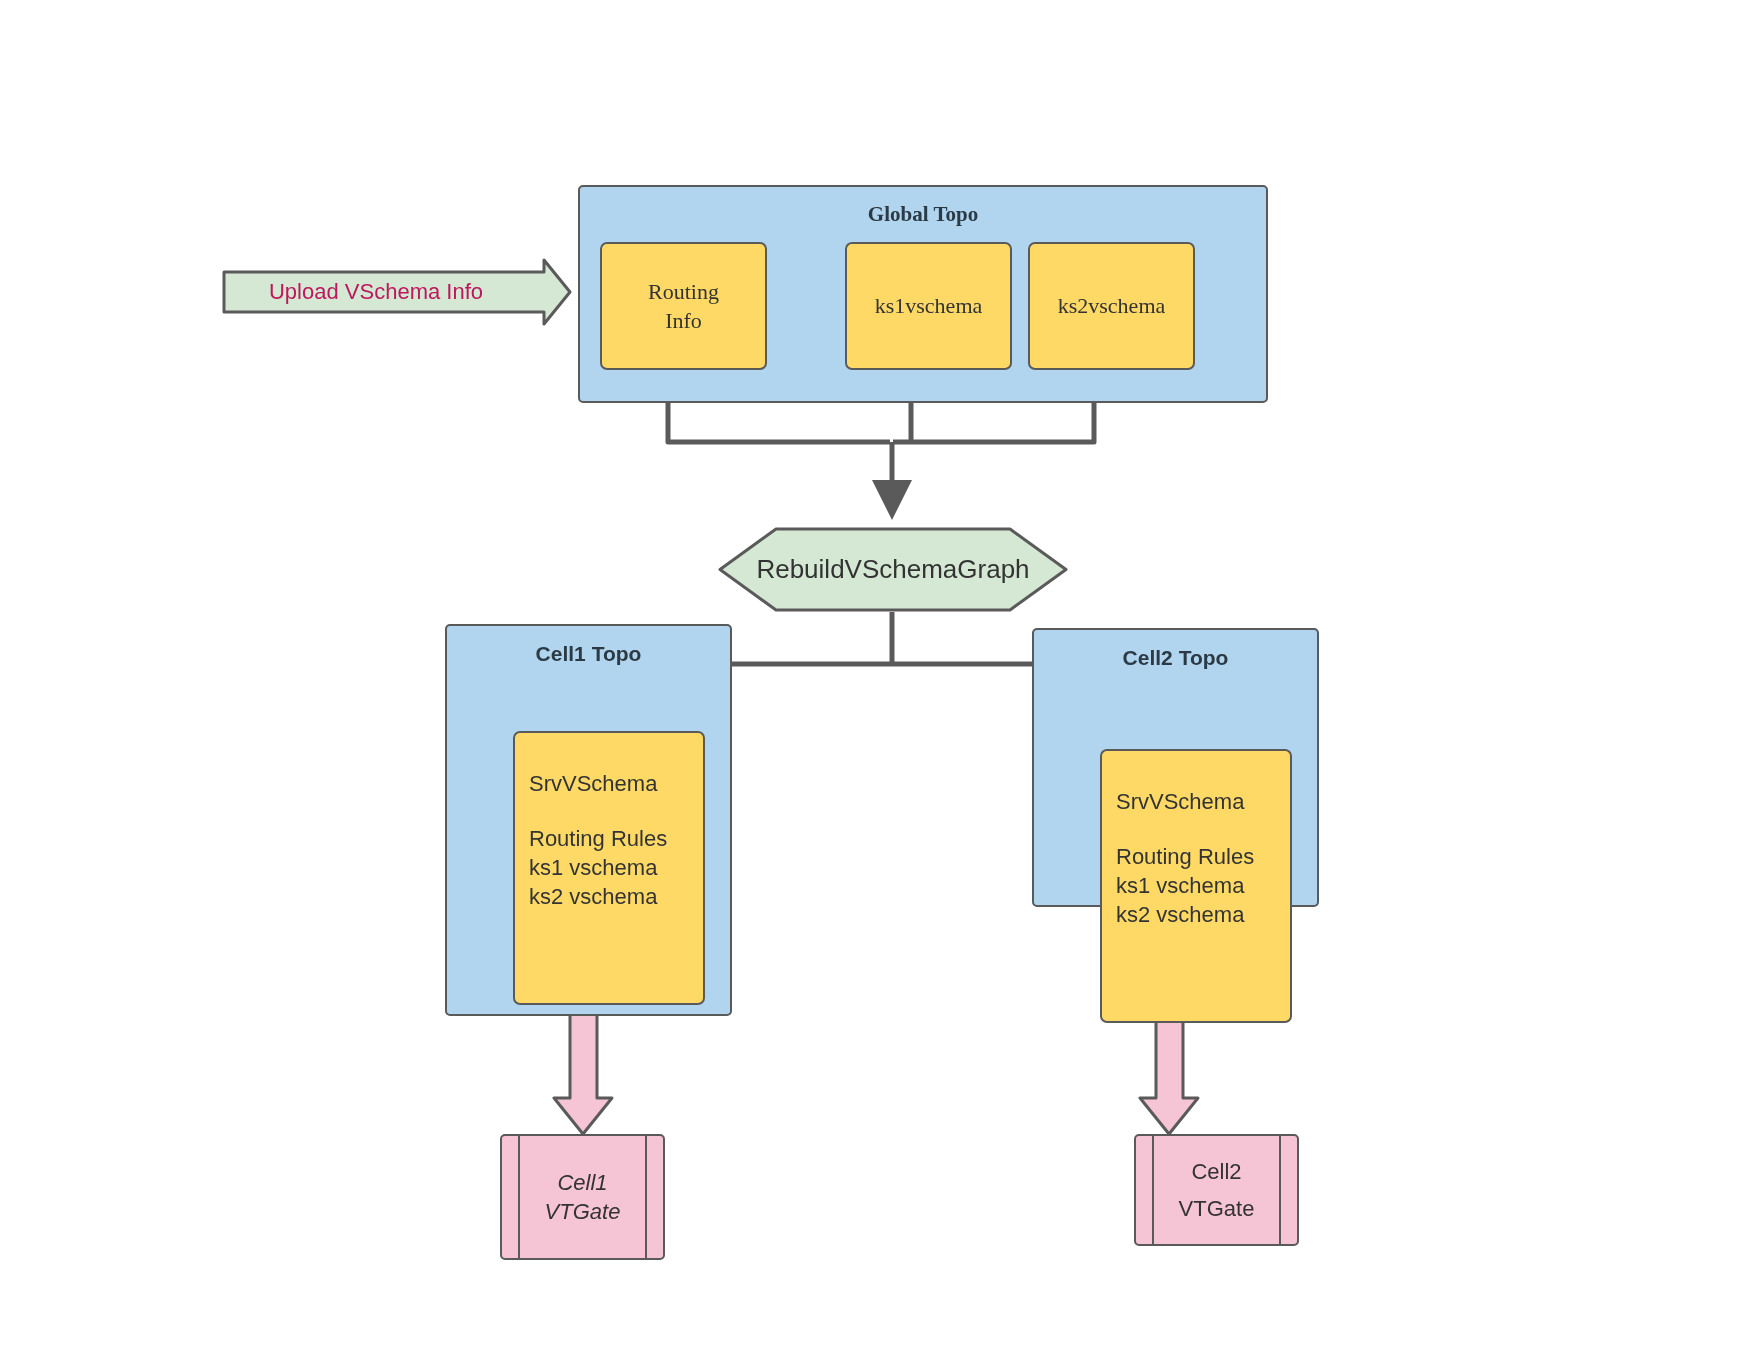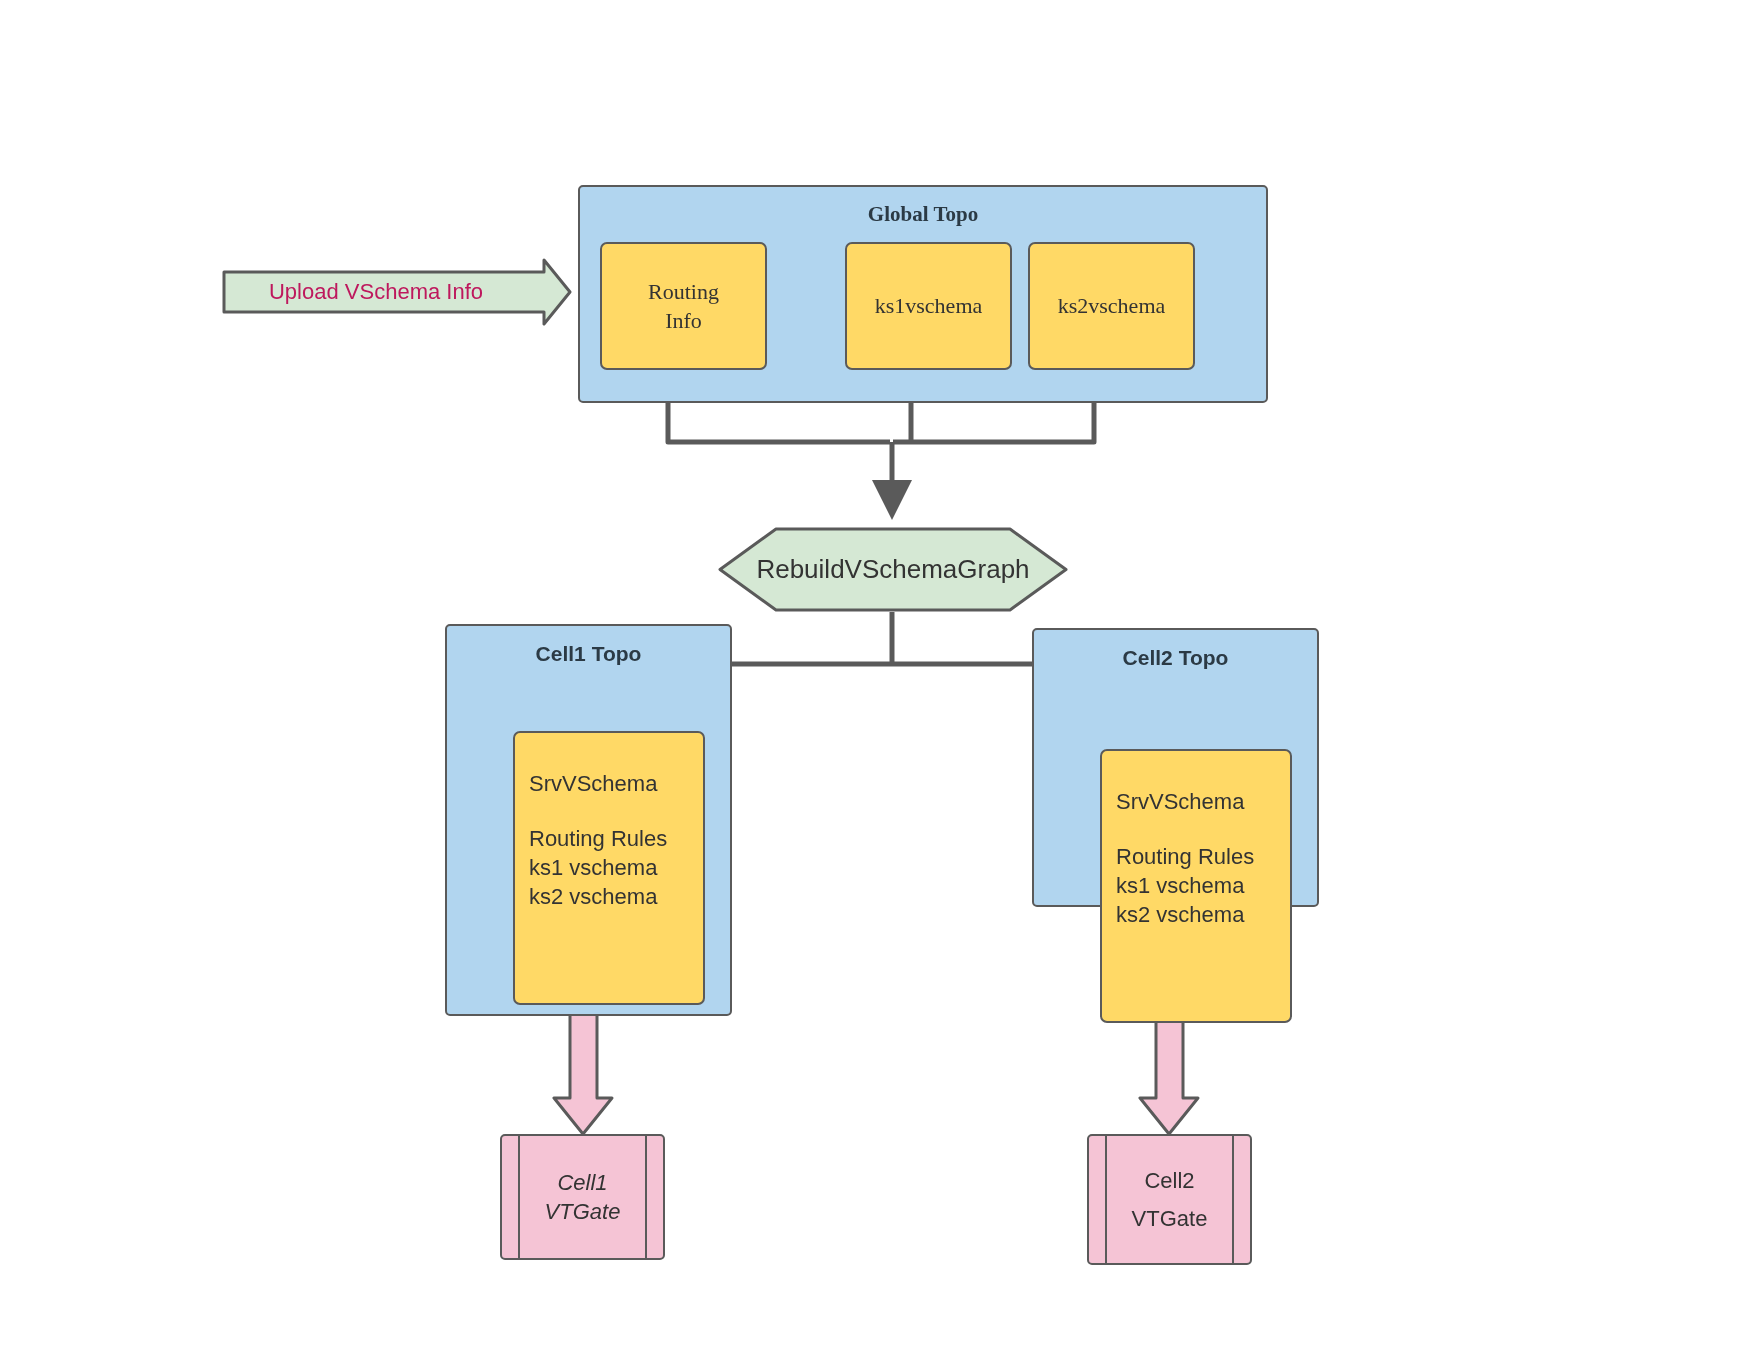--- a/index.html
+++ b/index.html
@@ -217,20 +217,20 @@
     </div>
   </div>
 
   <div class="node proc" style="left:500px; top:1134px; width:165px; height:126px; flex-direction:column;font-style:italic;">
     <span class="bar-l"></span>
     <span class="bar-r"></span>
     <span class="lbl">Cell1</span>
     <span class="lbl">VTGate</span>
   </div>
 
-  <div class="node proc" style="left:1087px; top:1134px; width:165px; height:131px; flex-direction:column;gap:8px;">
+  <div class="node proc" style="left:1134px; top:1134px; width:165px; height:112px; flex-direction:column;gap:8px;">
     <span class="bar-l"></span>
     <span class="bar-r"></span>
     <span class="lbl">Cell2</span>
     <span class="lbl">VTGate</span>
   </div>
 
 </div>
 
 </body></html>

